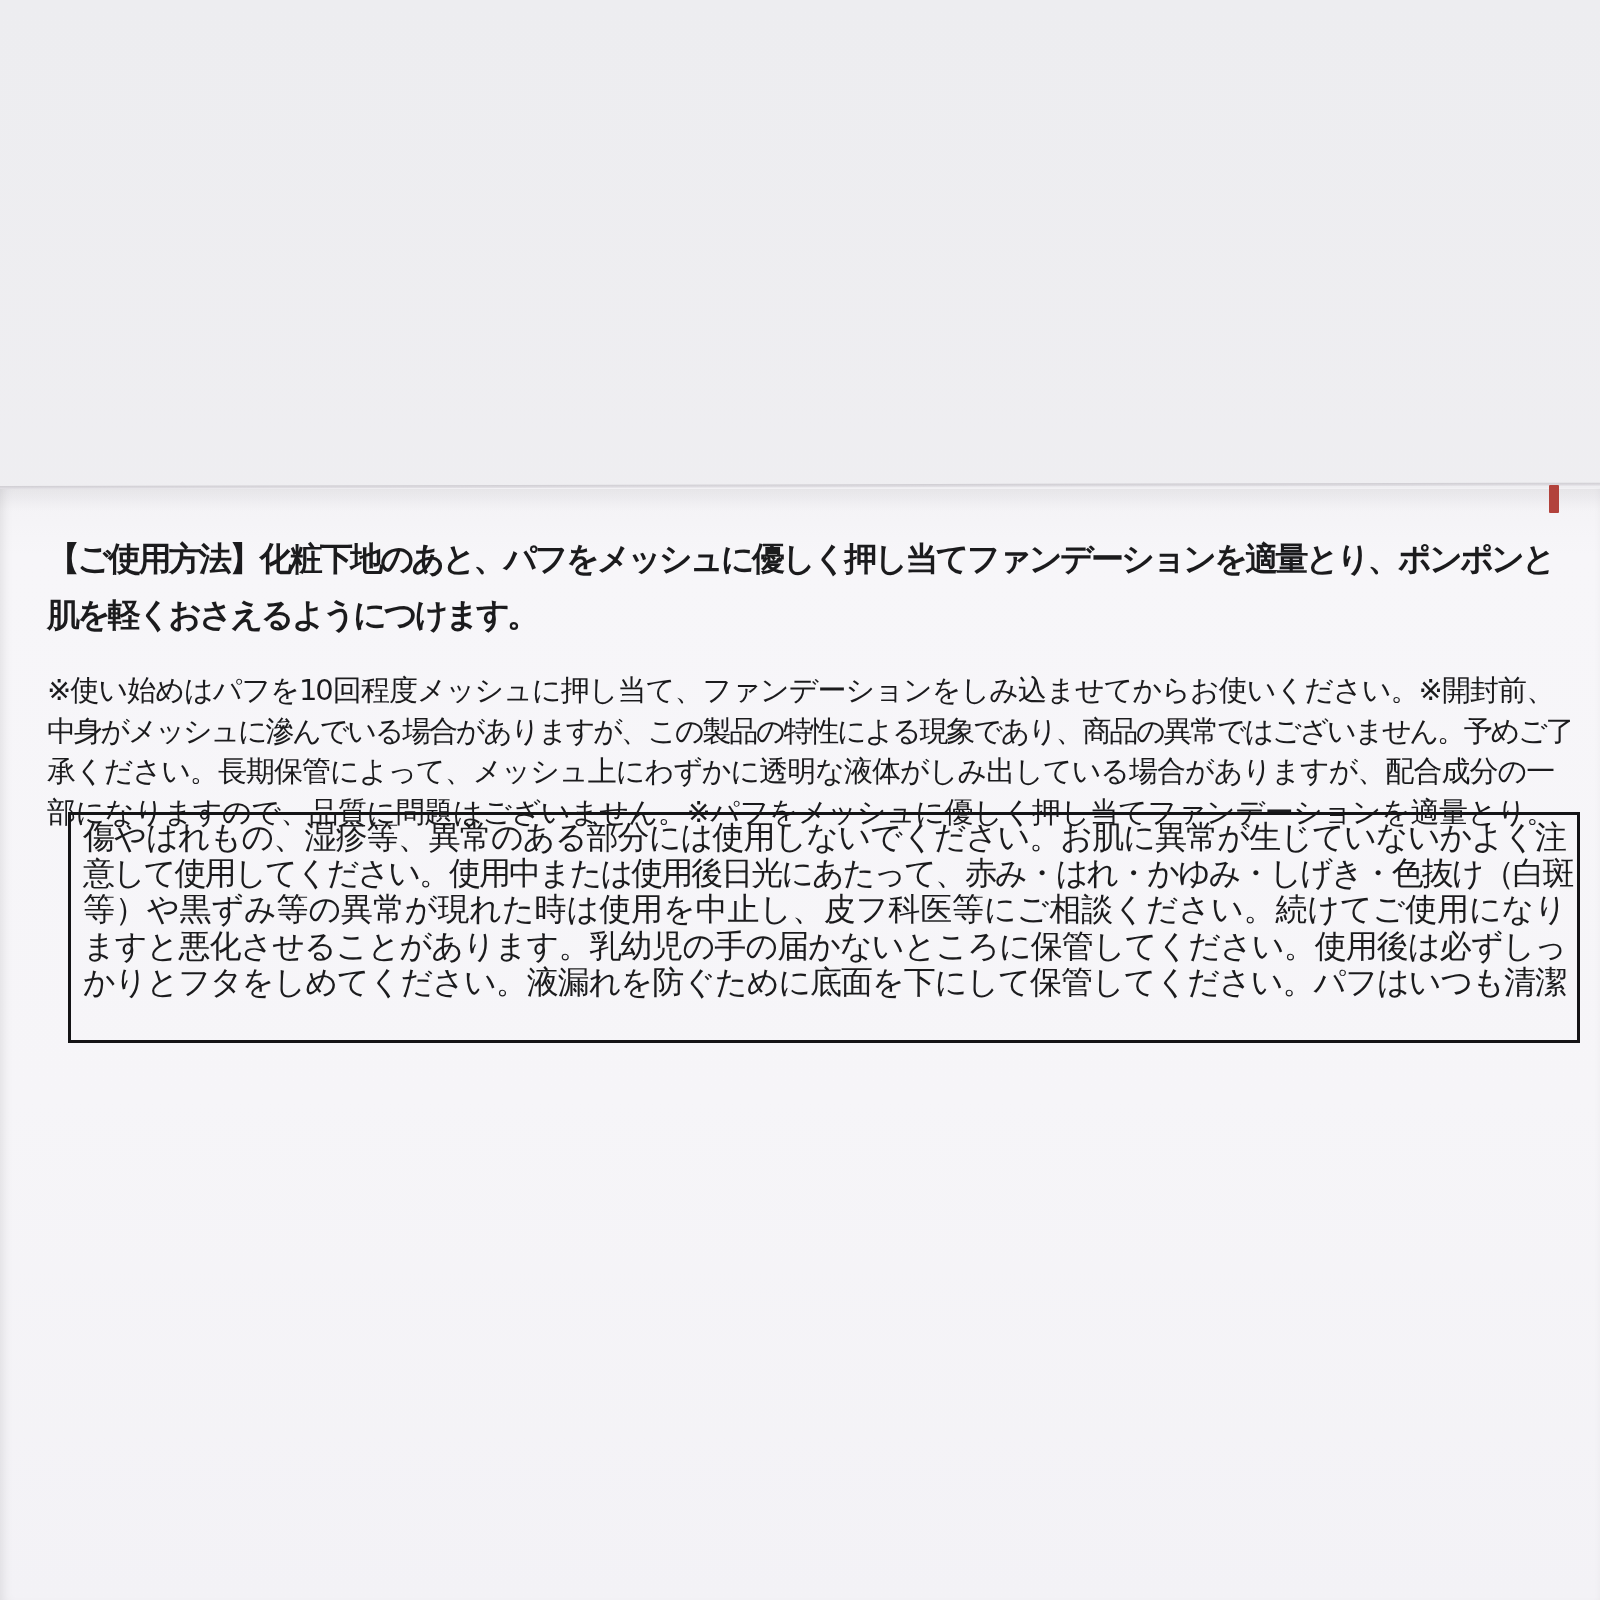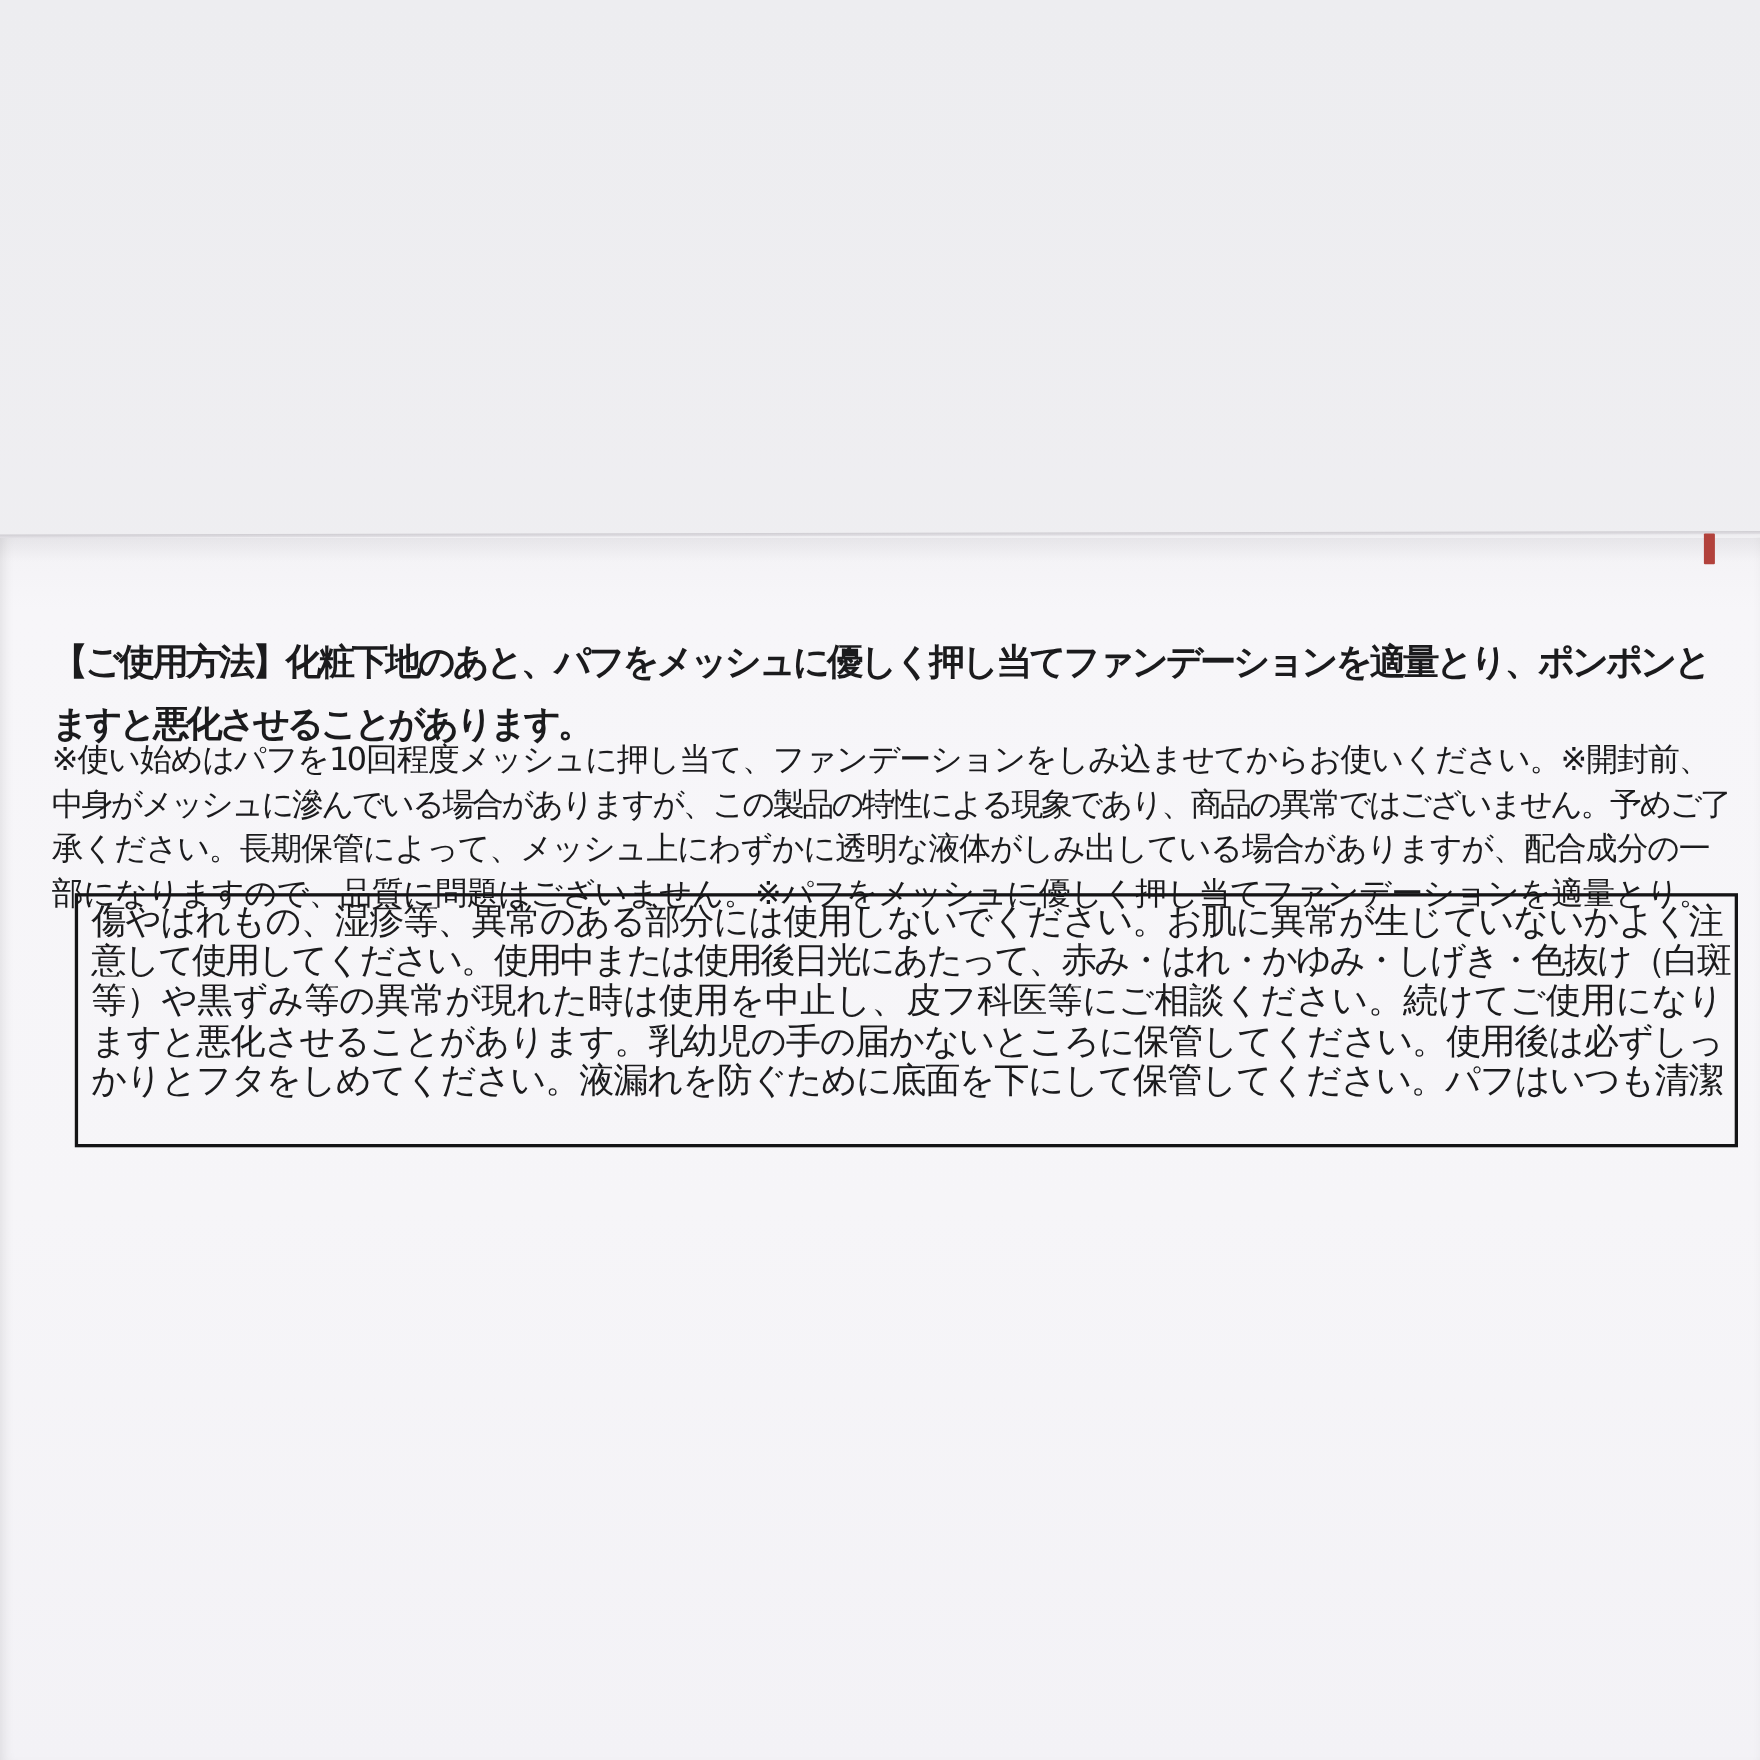--- a/index.html
+++ b/index.html
@@ -61,21 +61,20 @@
     color: #1b1b1d;
   }
   .line.short {
     text-align-last: left;
   }
   .usage {
     position: absolute;
     left: 47px;
     width: 1506px;
     top: 531px;
-    margin-top: 43px;
   }
   .usage .line {
     font-size: 33px;
     font-weight: 700;
     letter-spacing: -3px;
     line-height: 56px;
   }
   .notes {
     position: absolute;
     left: 47px;
@@ -111,21 +110,21 @@
 
 <div class="photo">
 
   <div class="panel"></div>
   <div class="fold-line"></div>
   <div class="fold-shadow"></div>
   <div class="accent-sliver" style="background: rgb(178, 66, 60);"></div>
 
   <div class="usage">
     <div class="line">【ご使用方法】化粧下地のあと、パフをメッシュに優しく押し当てファンデーションを適量とり、ポンポンと</div>
-    <div class="line short">ますと悪化させることがあります。</div>
+    <div class="line short">肌を軽くおさえるようにつけます。</div>
   </div>
 
   <div class="notes">
     <div class="line">※使い始めはパフを10回程度メッシュに押し当て、ファンデーションをしみ込ませてからお使いください。※開封前、</div>
     <div class="line">中身がメッシュに滲んでいる場合がありますが、この製品の特性による現象であり、商品の異常ではございません。予めご了</div>
     <div class="line">承ください。長期保管によって、メッシュ上にわずかに透明な液体がしみ出している場合がありますが、配合成分の一</div>
     <div class="line">部になりますので、品質に問題はございません。※パフをメッシュに優しく押し当てファンデーションを適量とり。</div>
   </div>
 
   <div class="caution-box" style="border-color: rgb(20, 20, 22); margin-left: 24px;">

